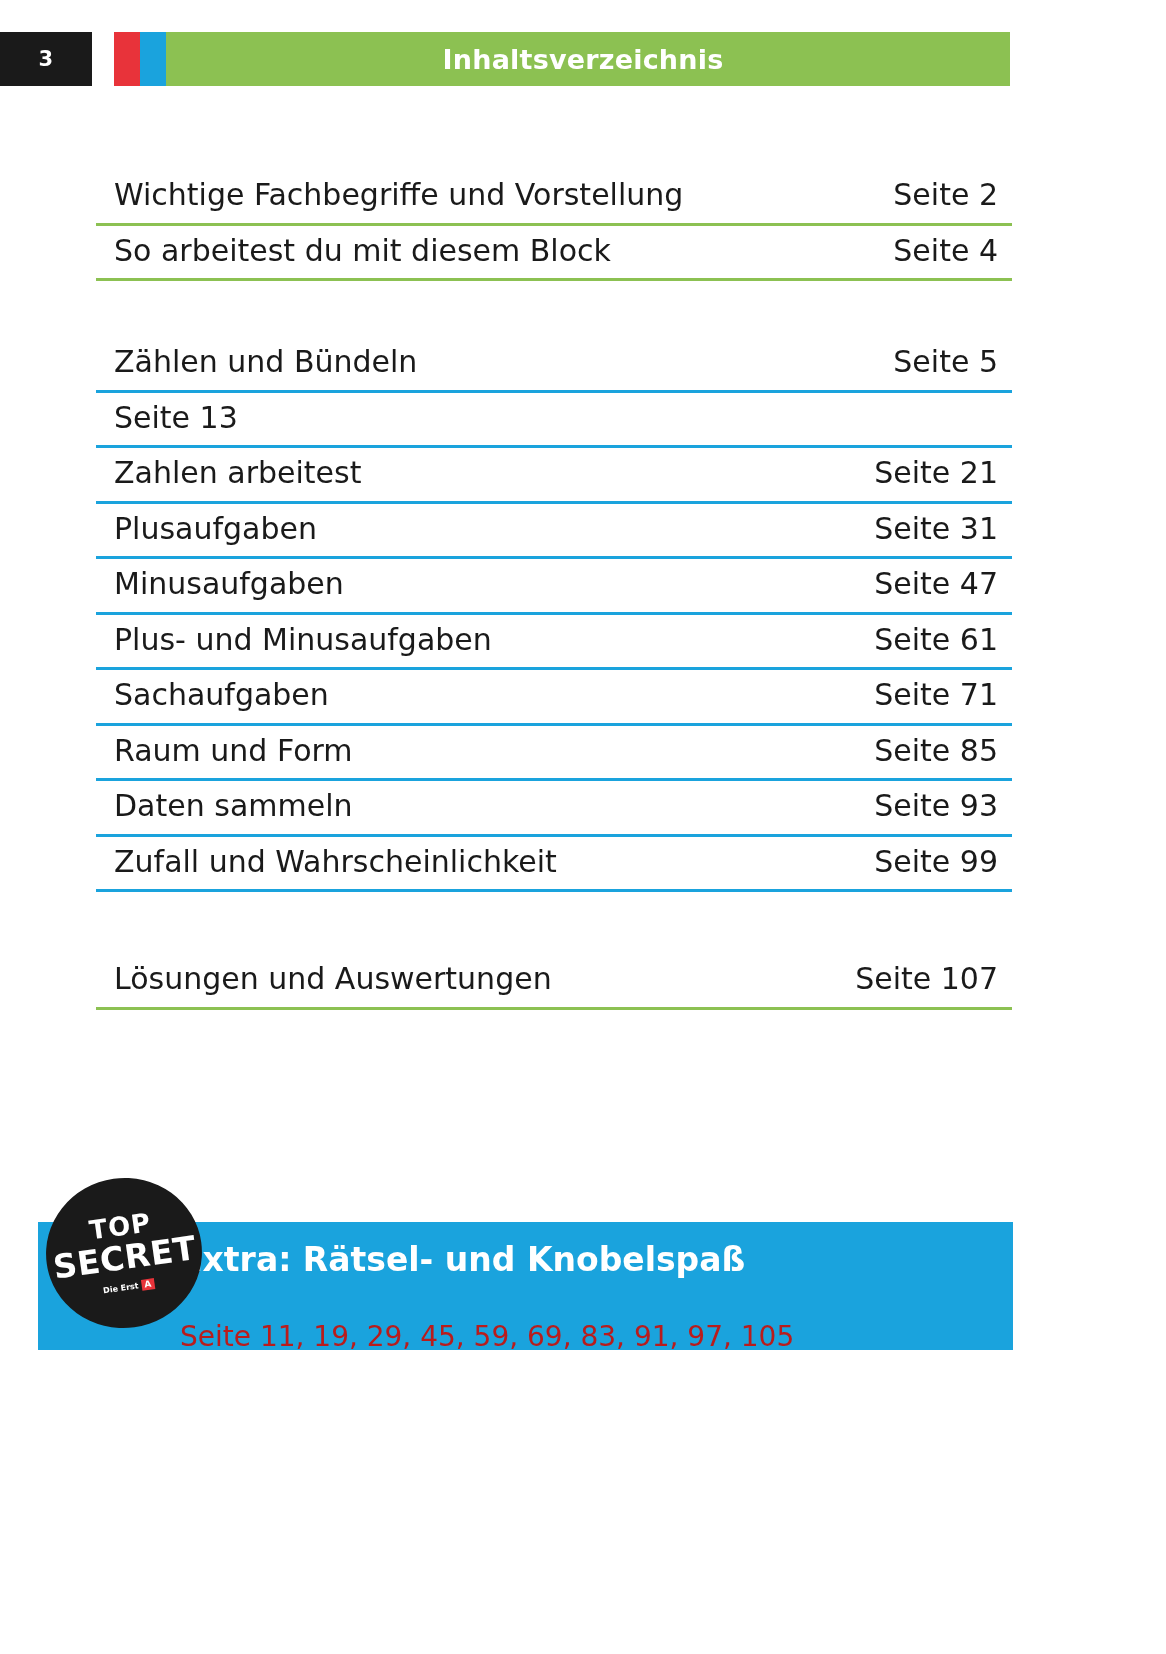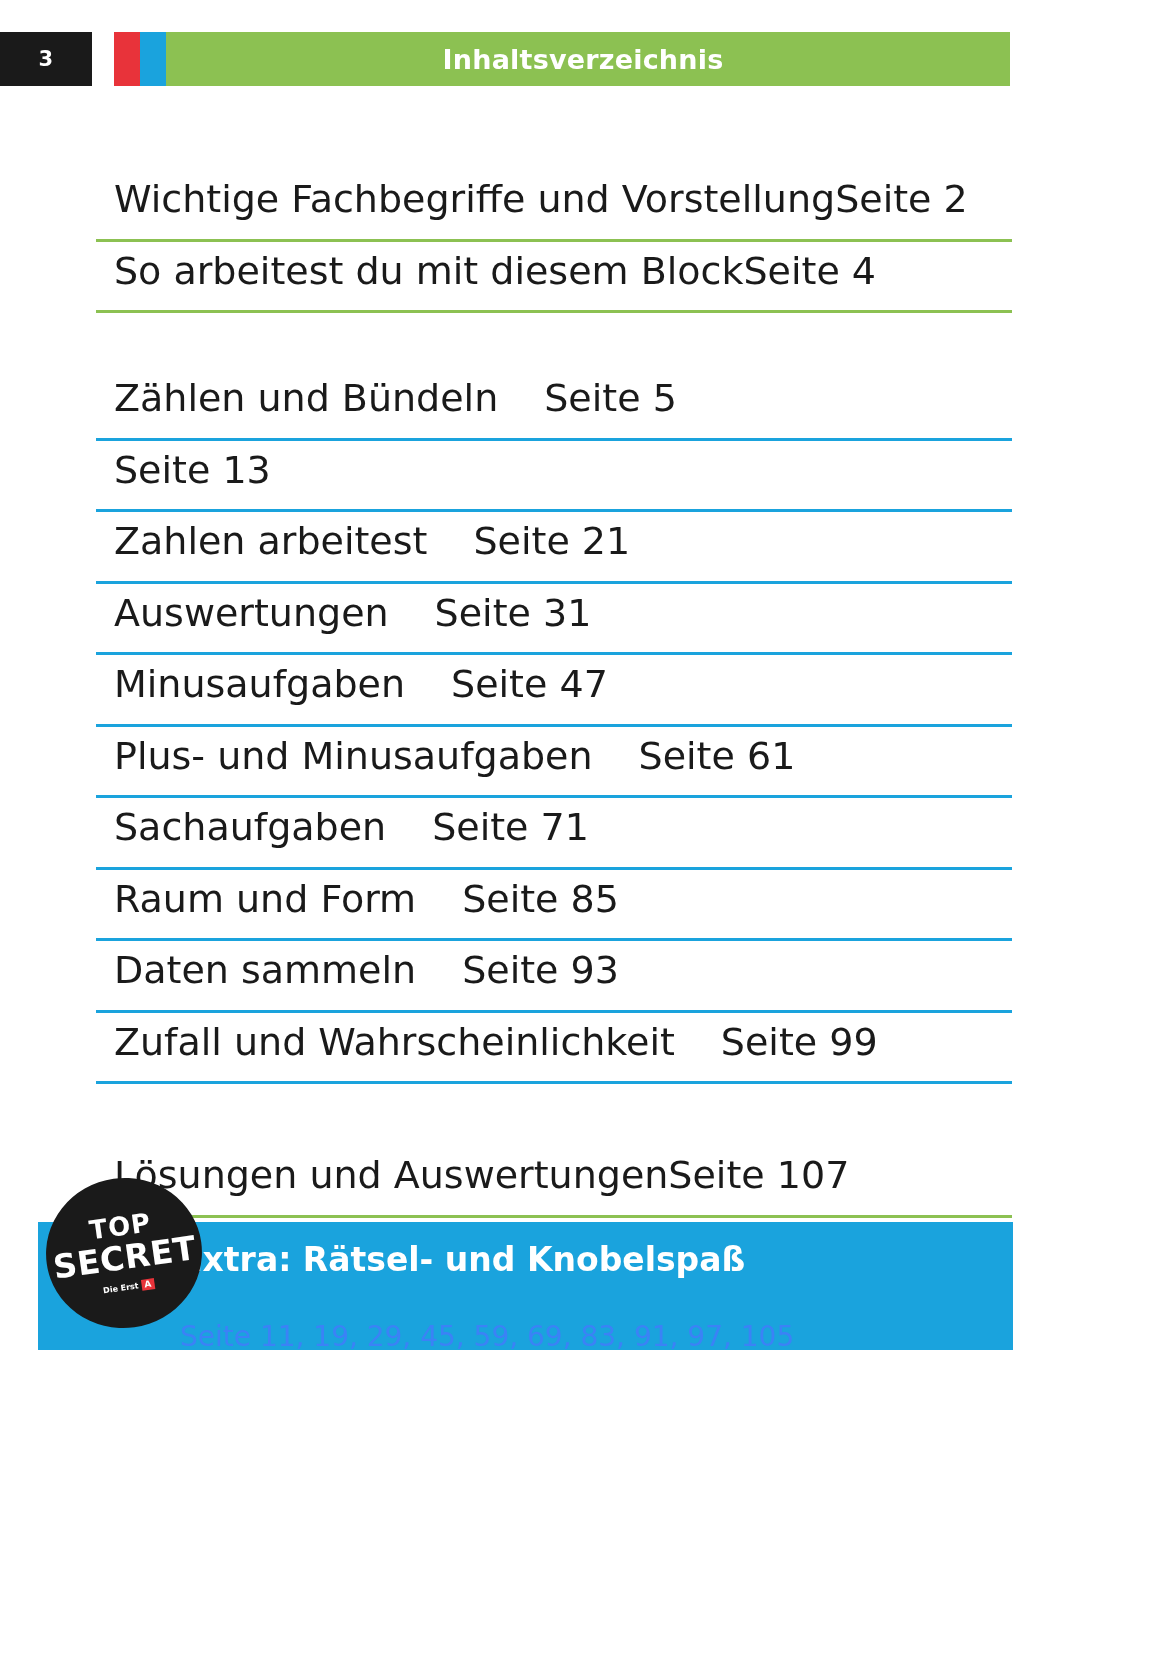--- a/index.html
+++ b/index.html
@@ -66,23 +66,24 @@
   
   .toc {
     position: absolute;
     left: 96px;
     top: 170px;
     width: 916px;
   }
   .toc-row {
     display: flex;
     align-items: baseline;
-    padding: 6px 14px 15px 18px;
+    justify-content: space-between;
+    padding: 6px 14px 9px 18px;
     border-bottom: 3px solid #8cc152;
-    font-size: 38px;
+    font-size: 30px;
     color: #1a1a1a;
     line-height: 1.25;
   }
   .toc-row.blue {
     border-bottom-color: #1aa3dd;
     gap: 46px;
   }
   .toc-row .label {
     white-space: nowrap;
   }
@@ -112,21 +113,21 @@
     width: 800px;
   }
   .extra-title {
     color: #ffffff;
     font-size: 33px;
     font-weight: bold;
     line-height: 1.2;
     margin-bottom: 4px;
   }
   .extra-pages {
-    color: #3b82f6;
+    color: #b91c1c;
     font-size: 28px;
     line-height: 1.2;
     margin-top: 40px;
   }
 
   
   .stamp {
     position: absolute;
     left: 46px;
     top: 1178px;
@@ -208,21 +209,21 @@
     <span class="page">Seite 5</span>
   </div>
   <div class="toc-row blue">
     <span class="page">Seite 13</span>
   </div>
   <div class="toc-row blue">
     <span class="label">Zahlen arbeitest</span>
     <span class="page">Seite 21</span>
   </div>
   <div class="toc-row blue">
-    <span class="label">Auswertungen</span>
+    <span class="label">Plusaufgaben</span>
     <span class="page">Seite 31</span>
   </div>
   <div class="toc-row blue">
     <span class="label">Minusaufgaben</span>
     <span class="page">Seite 47</span>
   </div>
   <div class="toc-row blue">
     <span class="label">Plus- und Minusaufgaben</span>
     <span class="page">Seite 61</span>
   </div>

